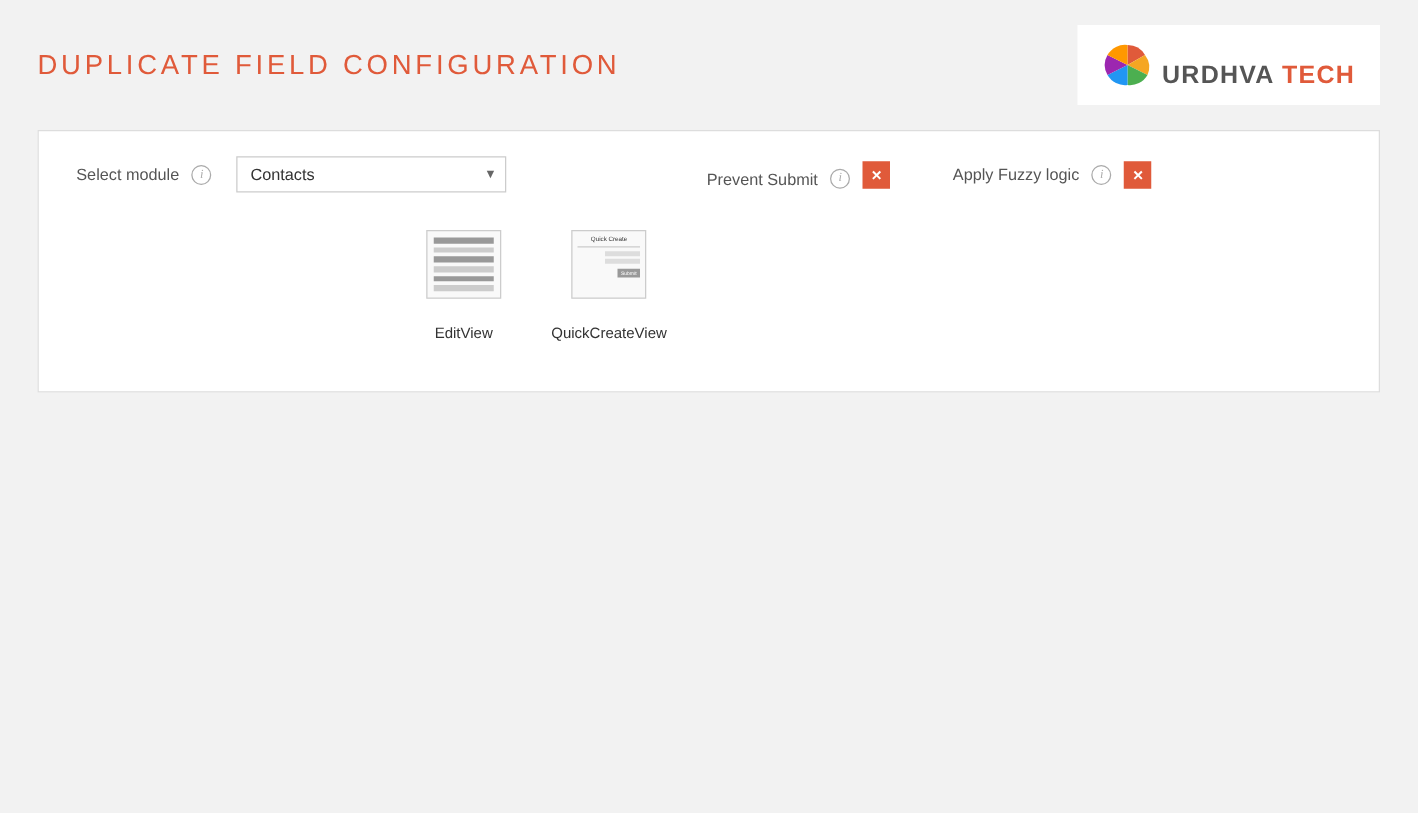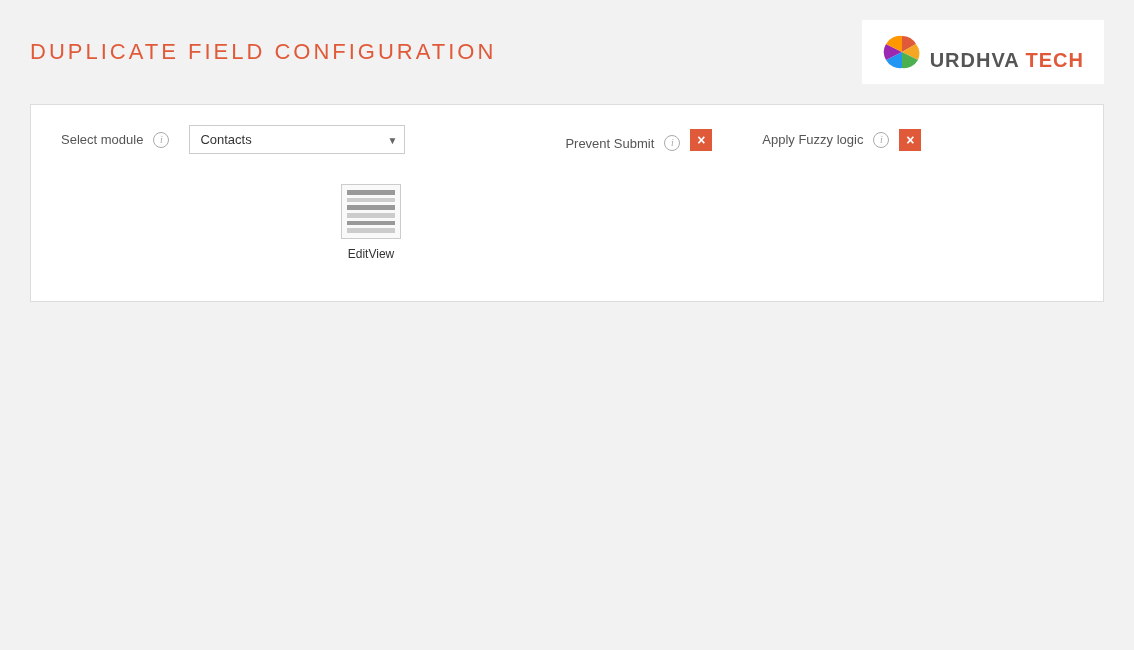--- a/index.html
+++ b/index.html
@@ -153,21 +153,21 @@
       display: flex;
       align-items: flex-start;
       gap: 40px;
       padding-left: 280px;
     }
 
     .view-item {
       display: flex;
       flex-direction: column;
       align-items: center;
-      gap: 8px;
+      gap: 20px;
       cursor: pointer;
     }
 
     .view-icon {
       width: 60px;
       height: 55px;
       border: 1px solid #ccc;
       background: #f9f9f9;
       display: flex;
       flex-direction: column;
@@ -298,15 +298,32 @@
         <div class="view-icon-line dark"></div>
         <div class="view-icon-line"></div>
         <div class="view-icon-line dark"></div>
         <div class="view-icon-line"></div>
         <div class="view-icon-line dark"></div>
         <div class="view-icon-line"></div>
       </div>
       <span class="view-label">EditView</span>
     </div>
 
+    <div class="view-item">
+      <div class="quick-icon">
+        <div class="quick-icon-title">Quick Create</div>
+        <div class="quick-icon-row">
+          <div class="quick-icon-label"></div>
+          <div class="quick-icon-field"></div>
+        </div>
+        <div class="quick-icon-row">
+          <div class="quick-icon-label"></div>
+          <div class="quick-icon-field"></div>
+        </div>
+        <div class="quick-icon-row" style="justify-content:flex-end;">
+          <div class="quick-icon-btn">Submit</div>
+        </div>
+      </div>
+      <span class="view-label">QuickCreateView</span>
+    </div>
 
   </div>
 </div>
 
 </body></html>

